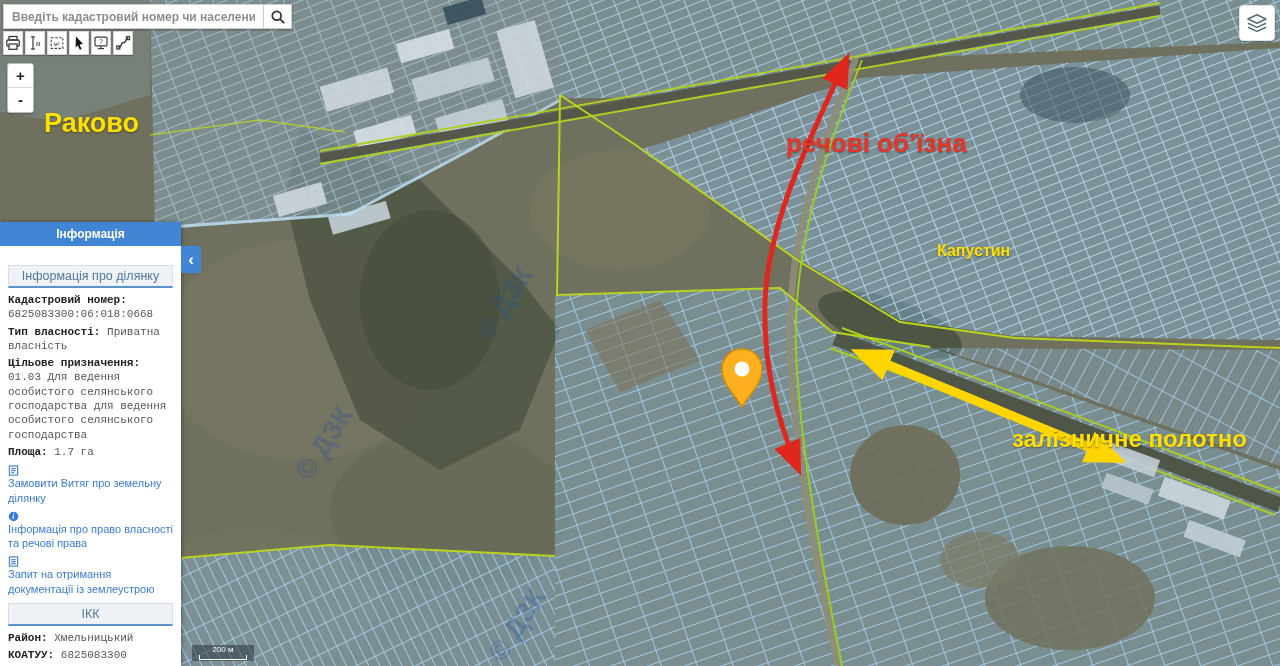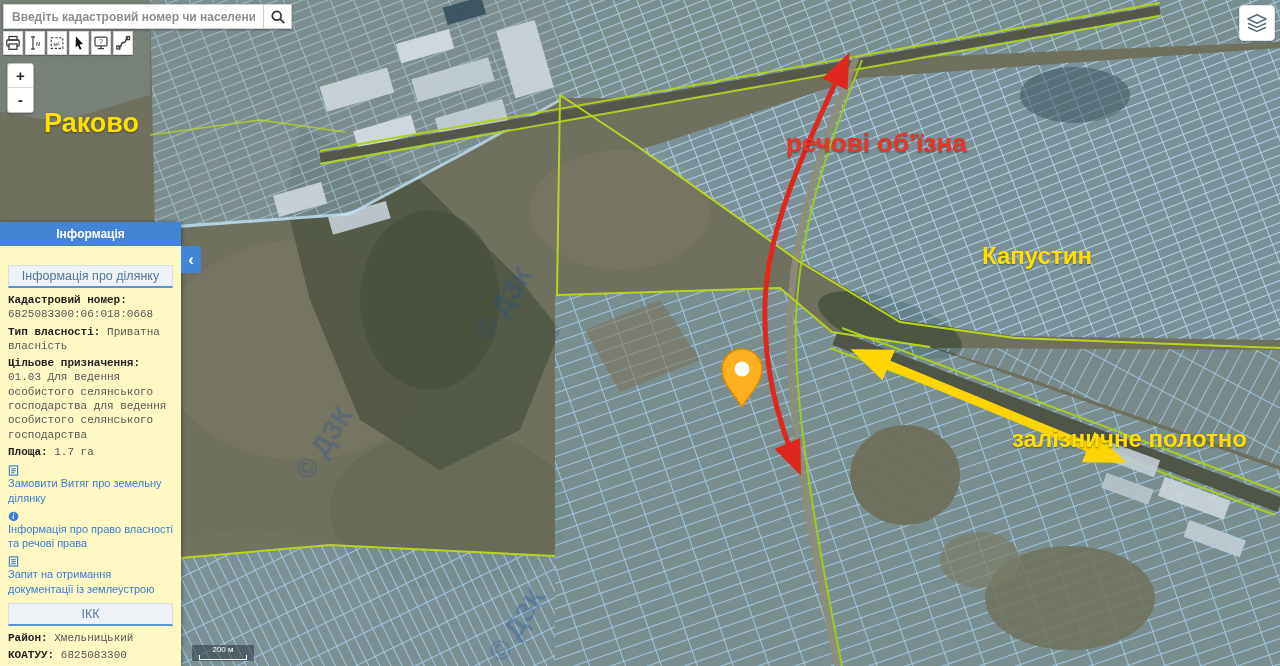--- a/index.html
+++ b/index.html
@@ -37,21 +37,21 @@
       border:1px solid #e2e2e2;border-radius:4px;display:flex;align-items:center;
       justify-content:center;cursor:pointer;box-shadow:0 1px 2px rgba(0,0,0,.3);}
   
   .scalebar{position:absolute;left:192px;top:645px;width:62px;height:16px;
       background:rgba(42,52,62,.55);border-radius:0;color:#fff;
       display:flex;flex-direction:column;align-items:center;justify-content:center;}
   .scalebar .txt{font-size:8px;line-height:8px;}
   .scalebar .bracket{width:46px;height:4px;border-left:1px solid #fff;
       border-right:1px solid #fff;border-bottom:1px solid #fff;margin-top:1px;}
   
-  .sidebar{position:absolute;left:0;top:222px;width:181px;height:444px;background:#fef9c3;
+  .sidebar{position:absolute;left:0;top:222px;width:181px;height:444px;background:#ffffff;
       box-shadow:1px 0 4px rgba(0,0,0,.35);}
   .sb-header{height:24px;background:#4285d4;color:#fff;font-size:12px;font-weight:bold;
       display:flex;align-items:center;justify-content:center;}
   .sb-body{padding:2px 8px 6px 8px;height:412px;overflow:hidden;margin-top:10px;}
   .sec-h{margin:7px 0 5px 0;padding:3px 2px;background:#eef2f7;border:1px solid #d5dde8;
       border-bottom:2px solid #5a92cc;color:#54779c;text-align:center;font-size:12.5px;
       cursor:pointer;}
   .f{margin:3px 0;font-size:11px;line-height:1.3;color:#555;font-family:Liberation Mono, monospace;}
   .f b{color:#222;}
   .lnk{display:block;margin:6px 0;font-size:11px;line-height:1.3;color:#3a7bd5;
@@ -170,21 +170,21 @@
     <path d="M845,62 C810,138 768,222 765,302 C763,368 779,424 797,466" stroke="#e0271d" stroke-width="5" fill="none" stroke-linecap="round" marker-start="url(#mRed)" marker-end="url(#mRed)"></path>
     <path d="M862,354 L1115,458" stroke="#ffd500" stroke-width="9" fill="none" stroke-linecap="round" marker-start="url(#mYel)" marker-end="url(#mYel)"></path>
     <g style="pointer-events:auto;cursor:pointer;">
       <path d="M742,407 C734,393 722,384 722,369 A20,20 0 1 1 762,369 C762,384 750,393 742,407 Z" fill="#ffb020" stroke="#d98c00" stroke-width="1.5"></path>
       <circle cx="742" cy="369" r="7.5" fill="#ffffff"></circle>
     </g>
   </svg>
 
   <div class="map-label" style="left:44px;top:108px;font-size:27px;color:#ffe000;">Раково</div>
   <div class="map-label" style="left:786px;top:128px;font-size:26px;color:#e8342a;">речові об’їзна</div>
-  <div class="map-label" style="left:937px;top:242px;font-size:24px;color:#ffe000;margin-left:45px;">Капустин</div>
+  <div class="map-label" style="left:937px;top:242px;font-size:16px;color:#ffe000;">Капустин</div>
   <div class="map-label" style="left:1012px;top:391px;font-size:24px;color:#ffe000;margin-top:34px;">залізничне полотно</div>
 
   <div class="scalebar">
     <span class="txt">200 м</span>
     <div class="bracket"></div>
   </div>
 
   <div class="searchbar">
     <input type="text" placeholder="Введіть кадастровий номер чи населений пункт" style="">
     <div class="search-btn">

